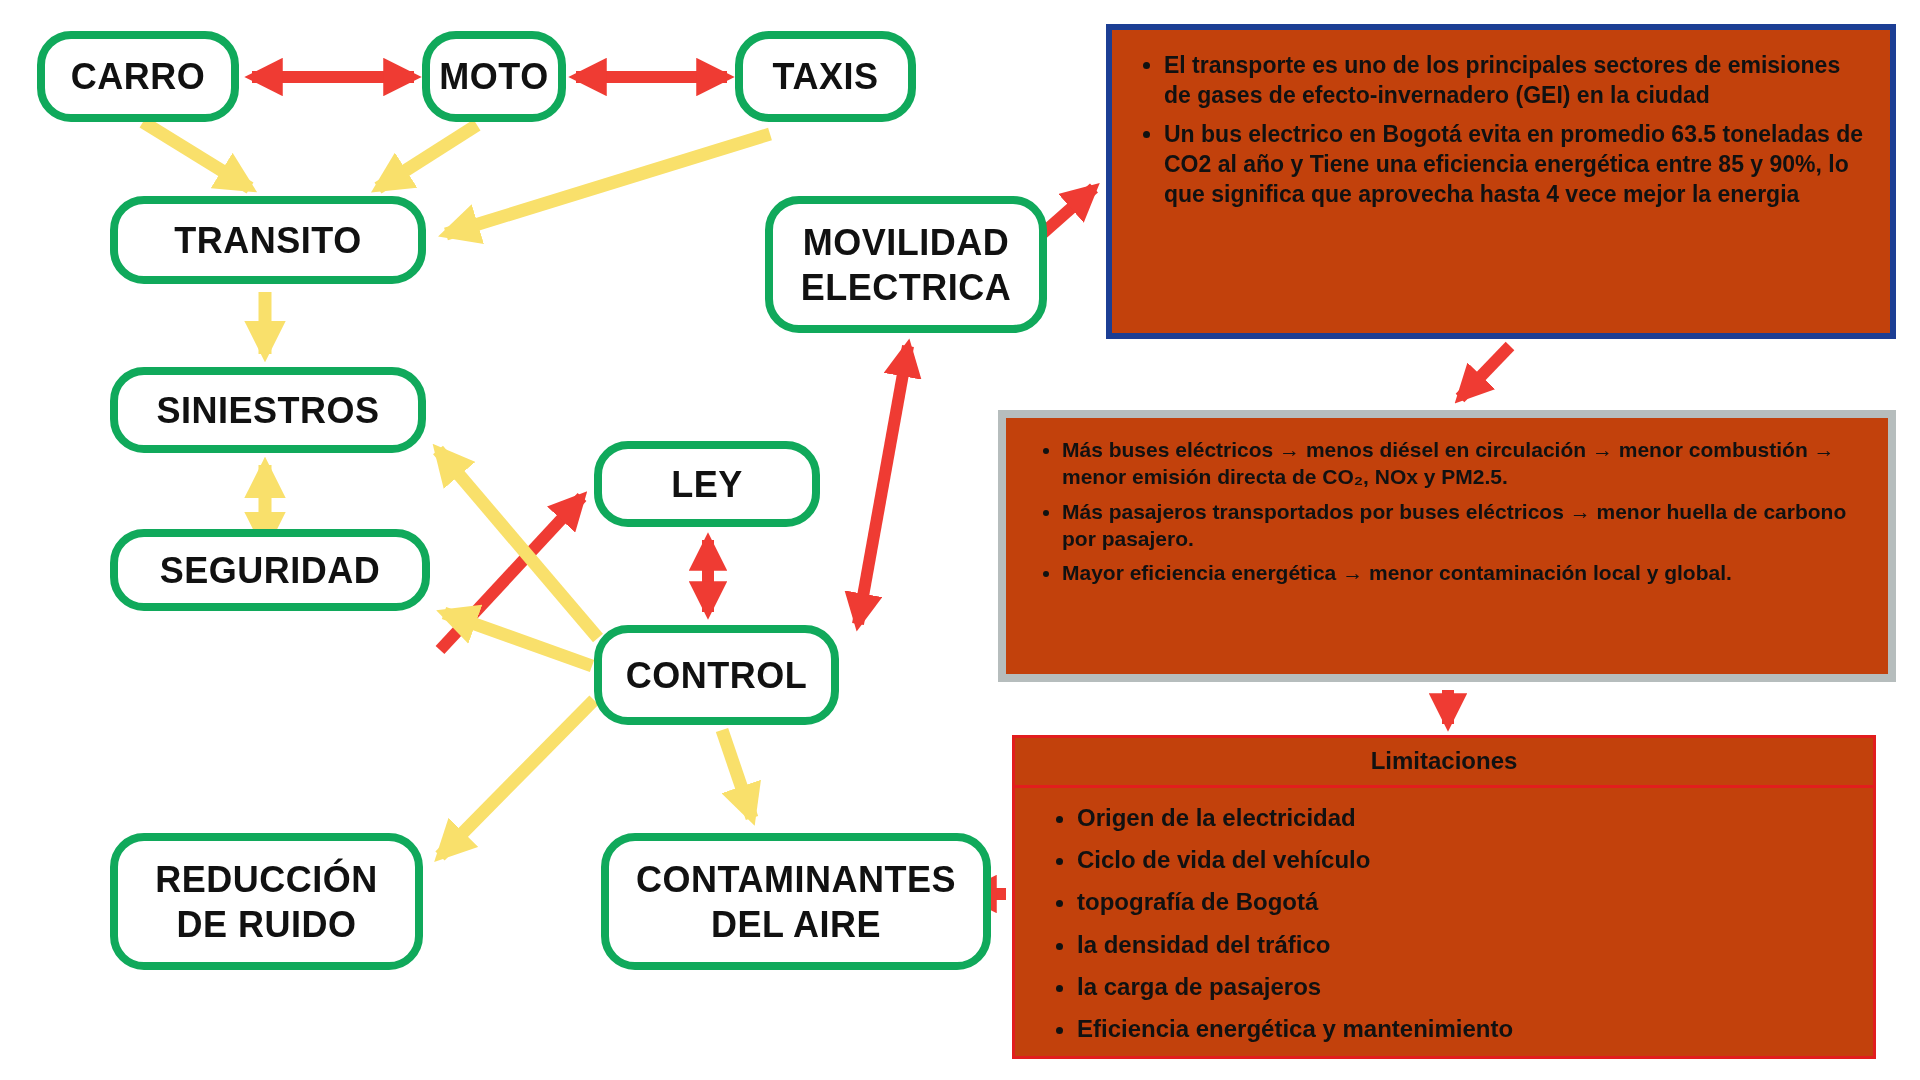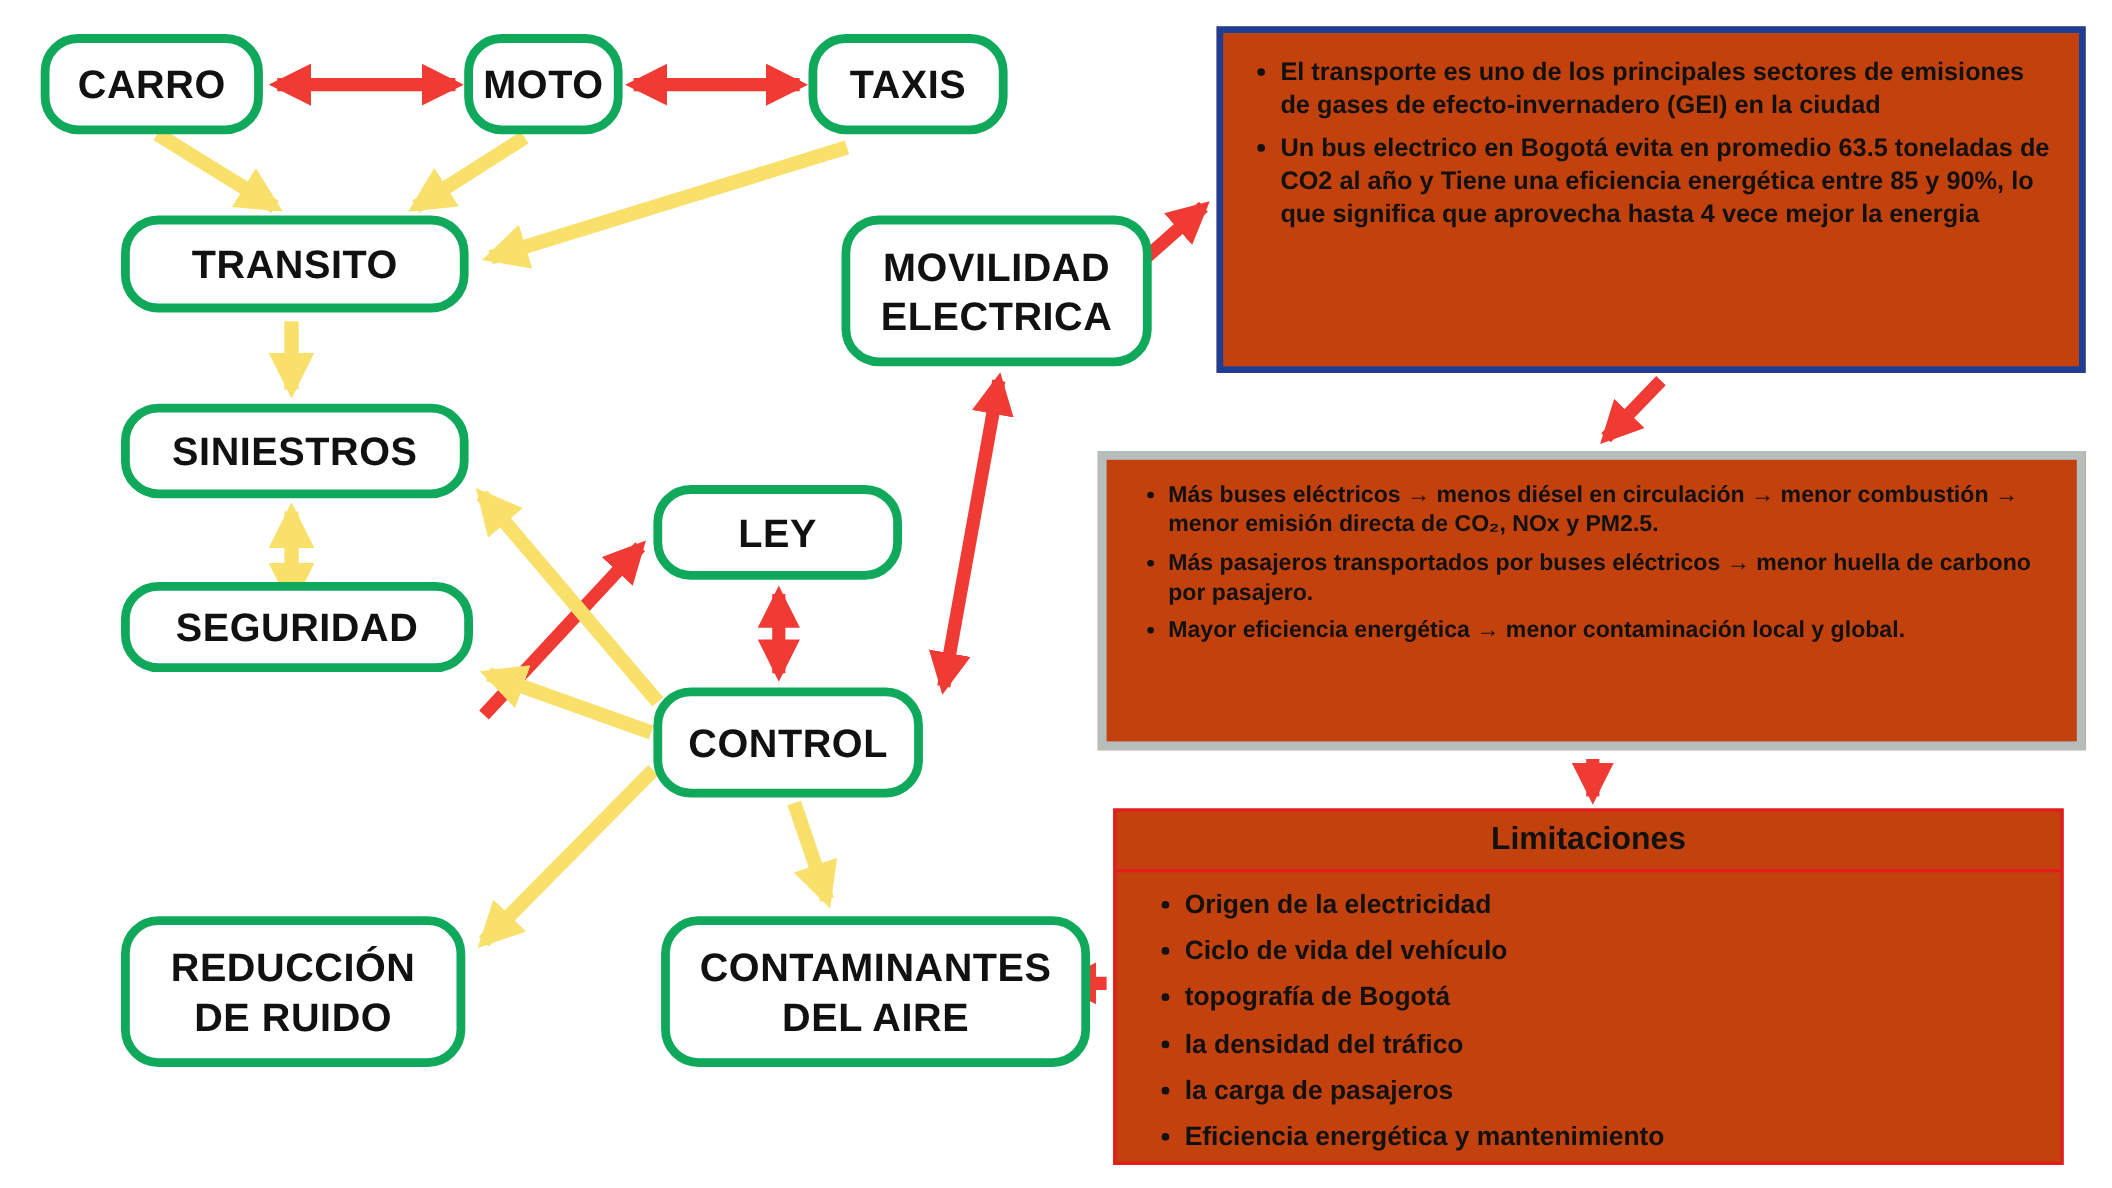--- a/index.html
+++ b/index.html
@@ -51,21 +51,21 @@
     font-size: 21px; line-height: 1.3;
   }
   .box-benefits li { margin: 0 0 7px 0; }
   .box-limits {
     left: 1012px; top: 735px; width: 864px; height: 324px;
     border: 3px solid var(--red-border, #E21D1D);
     font-size: 24px;
   }
   .box-limits .box-title {
     text-align: center;
-    font-size: 29px;
+    font-size: 24px;
     padding: 9px 0 10px 0;
     border-bottom: 3px solid var(--red-border, #E21D1D);
   }
   .box-limits ul { padding: 14px 0 0 62px; line-height: 1.3; }
   .box-limits li { margin: 0 0 11px 0; }
 </style>
 </head>
 <body>
 
 <div class="canvas">

